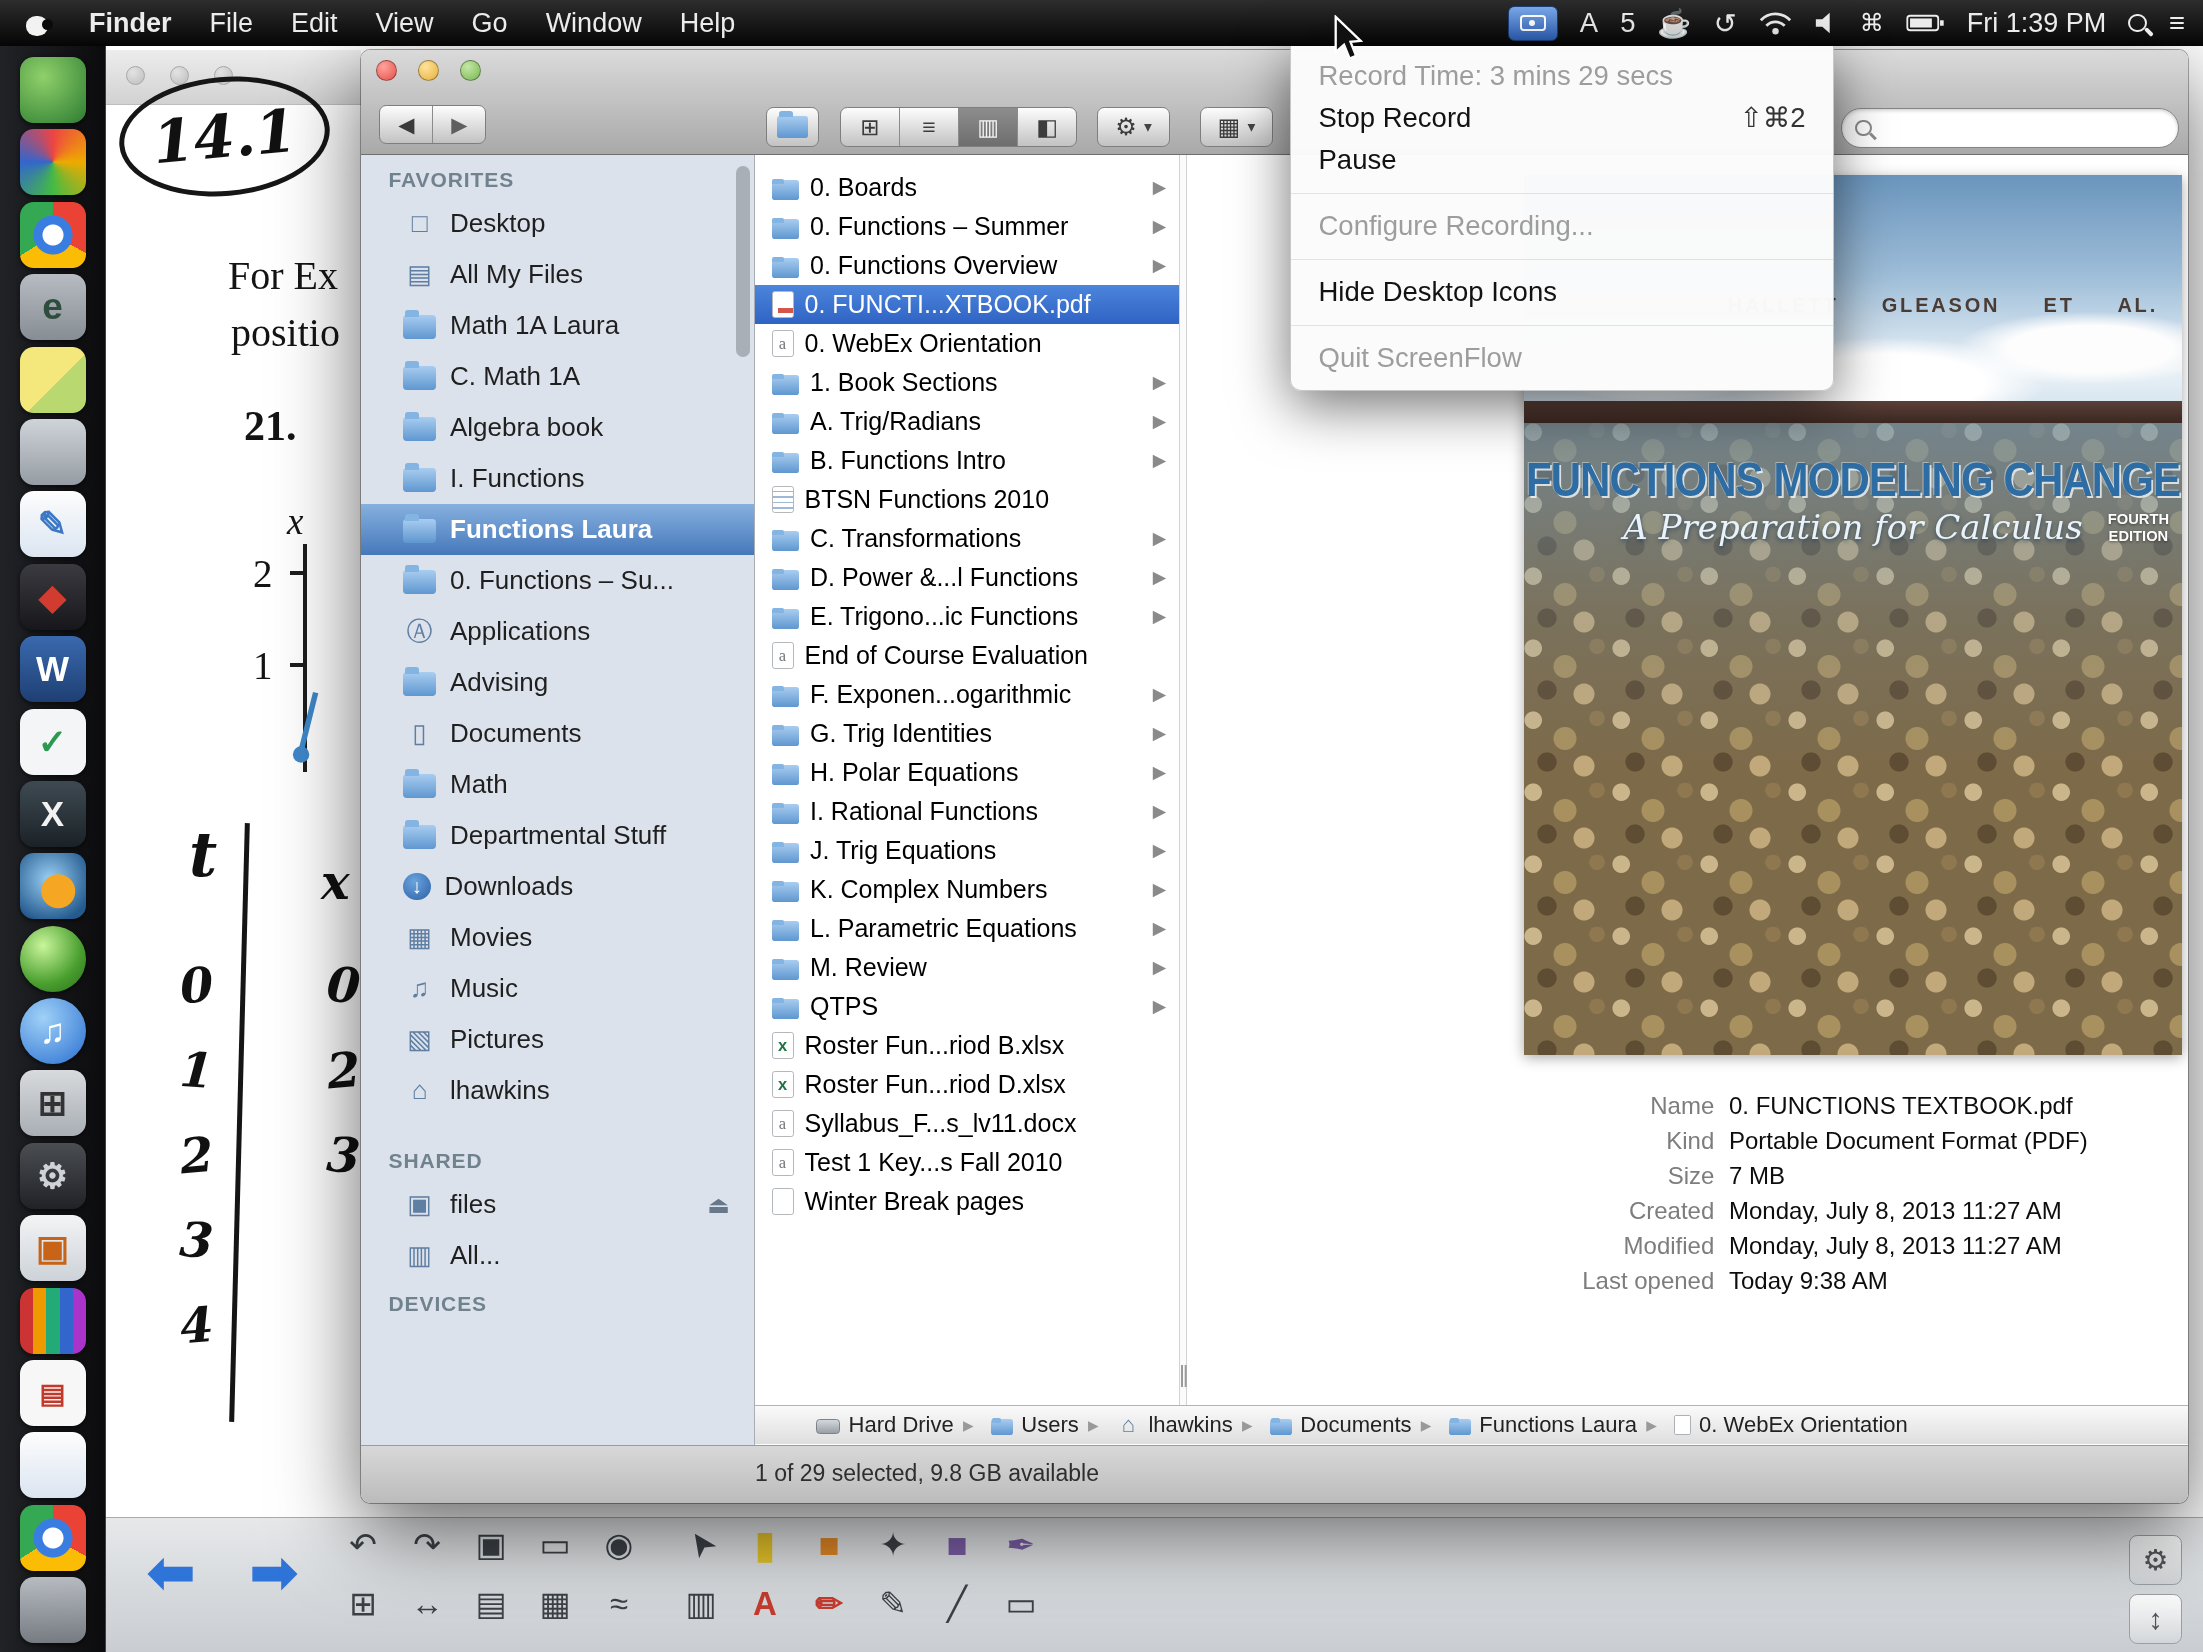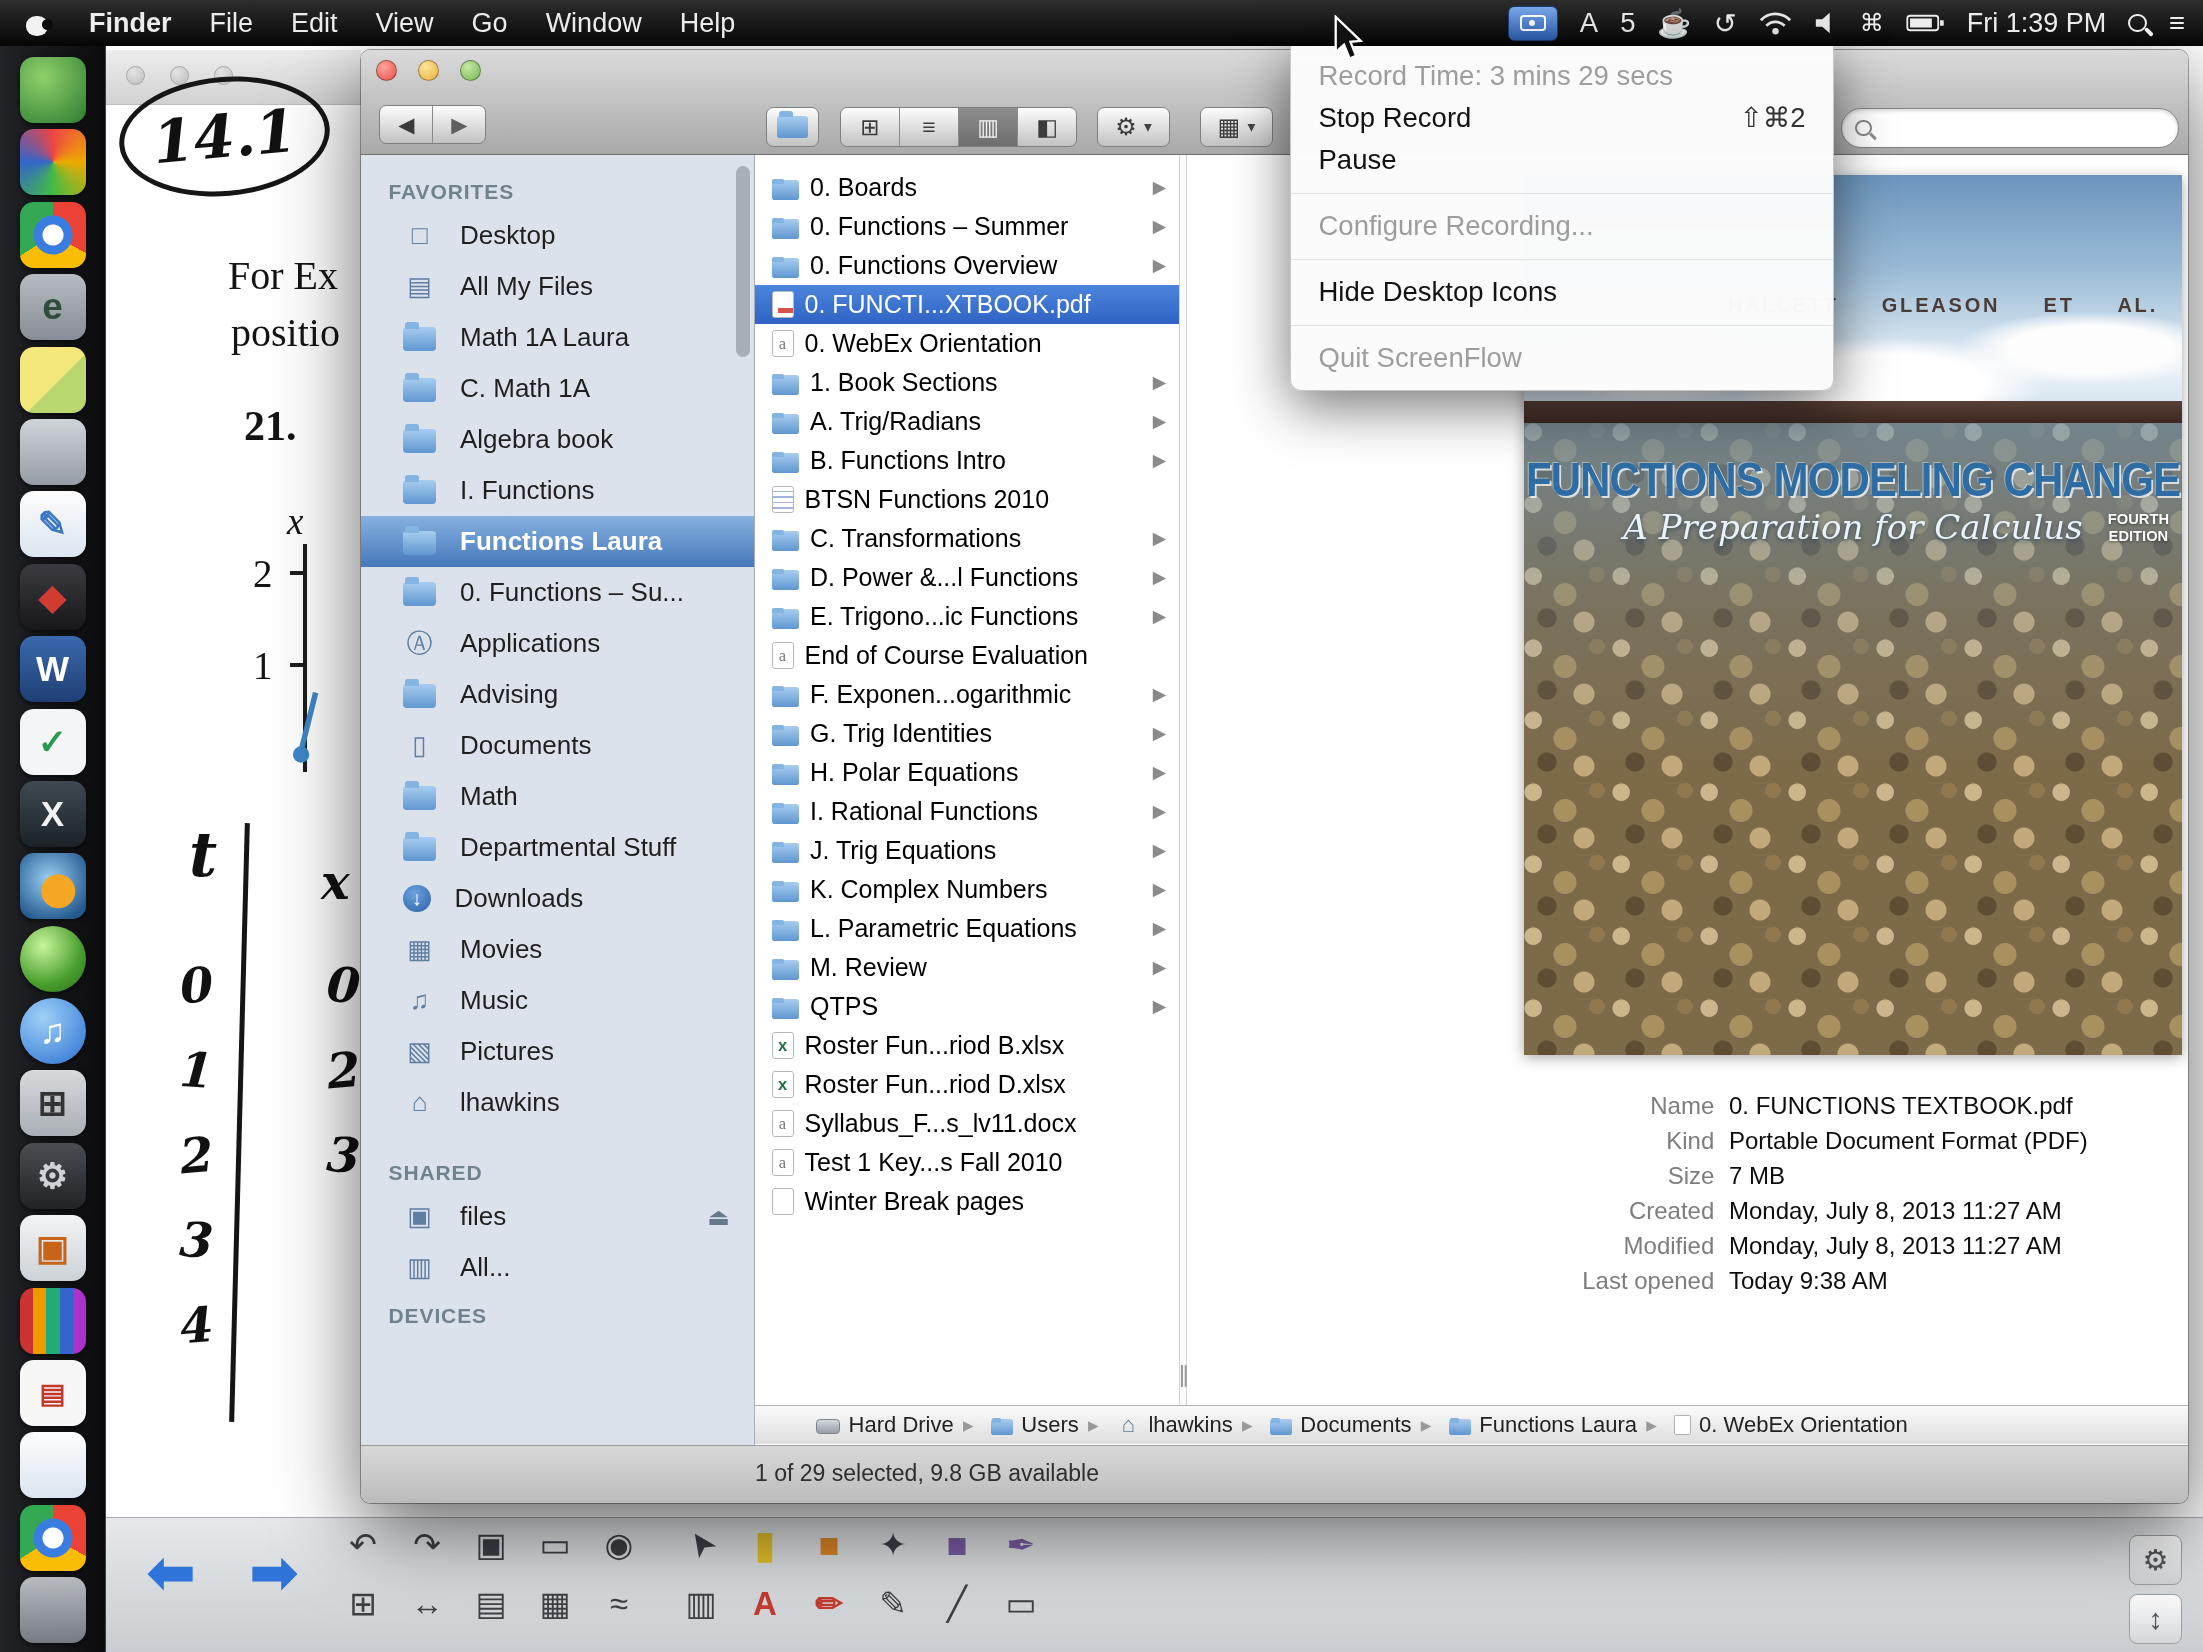--- a/index.html
+++ b/index.html
@@ -126,26 +126,26 @@
 .tb-search{position:absolute;left:1480px;top:58px;width:338px;height:40px;background:#fff;border:0.9px solid #858585;border-radius:20px;display:flex;align-items:center;padding-left:13px;box-shadow:inset 0 1.8px 3.7px rgba(0,0,0,.18)}
 .mag{position:relative;width:16.5px;height:16.5px;border:2.8px solid #8a8a8a;border-radius:50%;flex:none}
 .mag::after{content:"";position:absolute;left:12px;top:13px;width:8.3px;height:2.8px;background:#8a8a8a;transform:rotate(45deg)}
 .search-input{border:none;outline:none;background:transparent;flex:1;height:100%;font-size:24px;padding:0 11px;font-family:"Liberation Sans",sans-serif}
 
 
 .cssfolder{position:relative;background:linear-gradient(#a9cdf0,#5f97d0);border-radius:2.8px}
 .cssfolder::before{content:"";position:absolute;top:-5.5px;left:1.8px;width:45%;height:6.4px;background:#84b4e2;border-radius:2.8px 2.8px 0 0}
 
 
-.f-sidebar{position:absolute;left:0;top:105px;width:394px;height:1290px;background:#dce2eb;border-right:0.9px solid #a9aeb5;overflow:hidden;padding-top:18px}
+.f-sidebar{position:absolute;left:0;top:105px;width:394px;height:1290px;background:#dce2eb;border-right:0.9px solid #a9aeb5;overflow:hidden;padding-top:6px}
 .sb-scroll{position:absolute;right:3.7px;top:11px;width:14.7px;height:191px;background:rgba(118,124,132,.5);border-radius:7.3px}
 .sb-h{height:37px;line-height:37px;padding-left:27.5px;font-size:21px;font-weight:bold;color:#71828f;letter-spacing:0.9px}
 .sb-h.gap{margin-top:26px}
 .sb-h.gap2{margin-top:3.7px}
-.sb-item{height:51px;display:flex;align-items:center;padding-left:42px;gap:24px;font-size:26px;color:#1f1f1f;white-space:nowrap}
+.sb-item{height:51px;display:flex;align-items:center;padding-left:42px;gap:14px;font-size:26px;color:#1f1f1f;white-space:nowrap}
 .sb-item.selected{background:linear-gradient(#86b0df,#4678ba);color:#fff;font-weight:bold}
 .sb-ic{width:33px;height:29px;flex:none;position:relative;display:flex;align-items:center;justify-content:center;font-size:26px;color:#5e7ea2}
 .folder-icon{background:linear-gradient(#a9cdf0,#5f97d0);border-radius:3.7px;height:24px;margin-top:3.7px}
 .folder-icon::before{content:"";position:absolute;top:-5.5px;left:1.8px;width:14.7px;height:7.3px;background:#84b4e2;border-radius:2.8px 2.8px 0 0}
 .desktop-icon::before{content:"□"}
 .all-my-files-icon::before{content:"▤"}
 .airdrop-icon::before{content:"◉"}
 .applications-icon::before{content:"Ⓐ"}
 .documents-icon::before{content:"▯"}
 .downloads-icon{background:radial-gradient(circle at 40% 32%,#6aa4dd,#2d5fa8);border-radius:50%;width:27.5px;height:27.5px;color:#fff}

